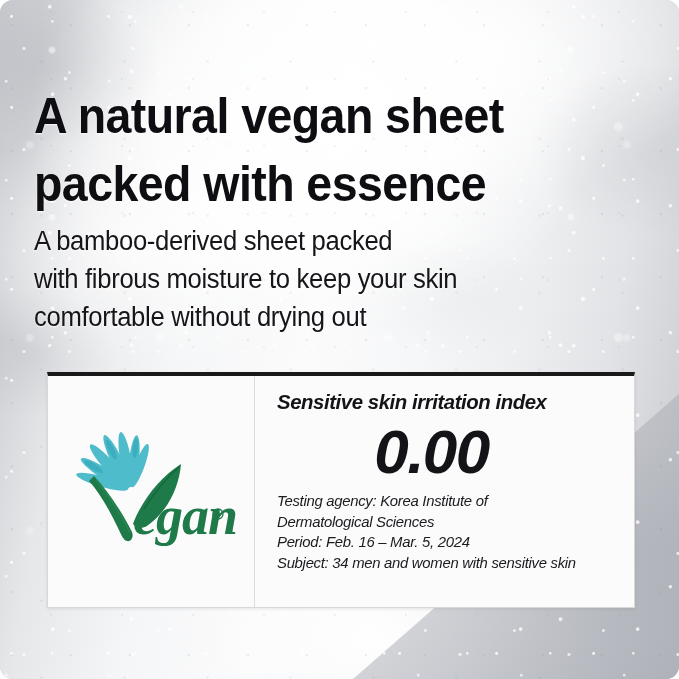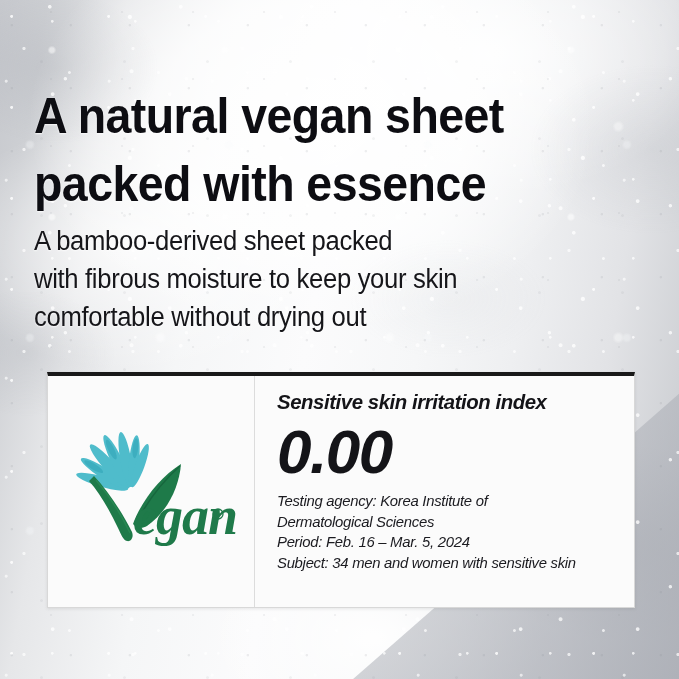--- a/index.html
+++ b/index.html
@@ -13,20 +13,21 @@
     -webkit-font-smoothing: antialiased;
   }
 
   
   #stage {
     position: relative;
     width: 679px;
     height: 679px;
     overflow: hidden;
     background: #d0d2d6;
+    border-radius: 13px;
   }
 
   
   .bg-layer {
     position: absolute;
     inset: 0;
     pointer-events: none;
   }
   
   .bg-base {
@@ -191,21 +192,21 @@
     transform-origin: left top;
     white-space: nowrap;
   }
   .index-value {
     margin-top: 6px;
     font-size: 62px;
     line-height: 64px;
     font-weight: 700;
     letter-spacing: -1.5px;
     color: #141418;
-    text-align: left;
+    text-align: center;
     padding-right: 48px;
   }
   .fineprint {
     margin-top: 7px;
     font-size: 15.5px;
     line-height: 20.5px;
     font-weight: 400;
     letter-spacing: -0.3px;
     color: #1b1b20;
     transform: scaleX(0.96);

